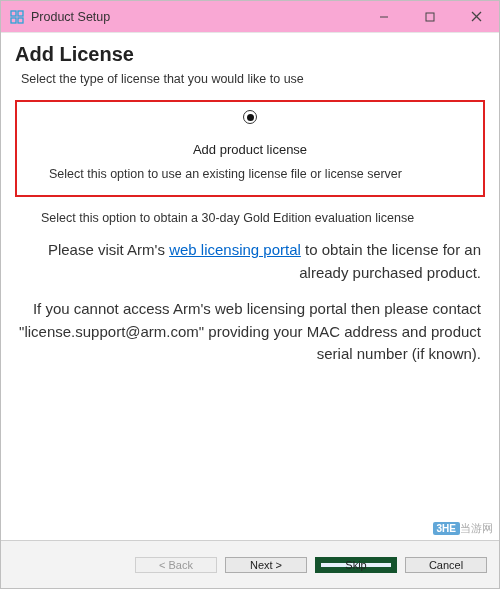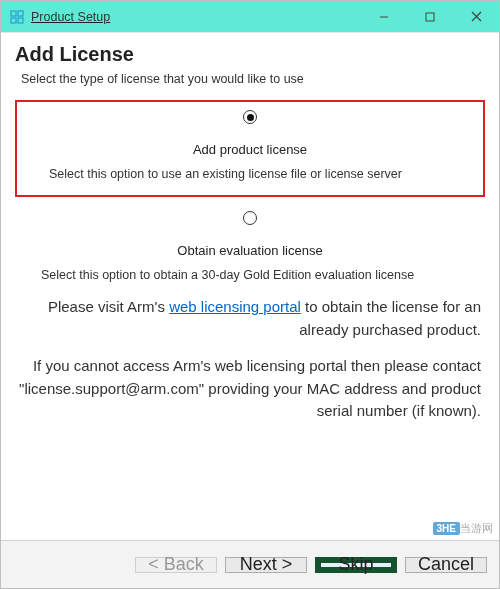--- a/index.html
+++ b/index.html
@@ -11,23 +11,22 @@
     width: 500px;
     height: 589px;
     position: relative;
     border: 1px solid #bfbfbf;
   }
   .titlebar {
     height: 32px;
     display: flex;
     align-items: center;
     padding-left: 8px;
-    background: #5eead4;
+    background: #f9a8d4;
     border-bottom: 1px solid #e6e6e6;
-    text-decoration: underline;
   }
   .titlebar .app-icon {
     width: 16px; height: 16px;
     margin-right: 6px;
     display: flex; align-items: center; justify-content: center;
   }
   .titlebar .app-icon svg { display: block; }
   .titlebar .title {
     flex: 1;
     font-size: 12.5px;
@@ -126,21 +125,21 @@
     align-items: center;
     justify-content: flex-end;
     padding-right: 12px;
     gap: 8px;
   }
   .btn {
     min-width: 82px;
     height: 16px;
     border: 1px solid #adadad;
     background: #e9e9e9;
-    font-size: 18px;
+    font-size: 11px;
     display: flex;
     align-items: center;
     justify-content: center;
     color: #222;
   }
   .btn.disabled {
     color: #999;
     background: #f0f0f0;
     border-color: #cfcfcf;
   }
@@ -213,24 +212,20 @@
     <div class="radio-row">
       <span class="radio-outer">
         <span class="radio-inner"></span>
       </span>
       <span>Add product license</span>
     </div>
     <div class="option-desc">Select this option to use an existing license file or license server</div>
   </div>
 
   <div class="option-block">
-    <div class="radio-row">
-      <span class="radio-outer"></span>
-      <span>Obtain evaluation license</span>
-    </div>
     <div class="option-desc">Select this option to obtain a 30-day Gold Edition evaluation license</div>
   </div>
 
   <div class="info-area">
     <p>
       <span>Please visit Arm's </span><a href="#">web licensing portal</a><span> to obtain the license for an already purchased product.</span>
     </p>
     <p>If you cannot access Arm's web licensing portal then please contact "license.support@arm.com" providing your MAC address and product serial number (if known).</p>
   </div>
 

